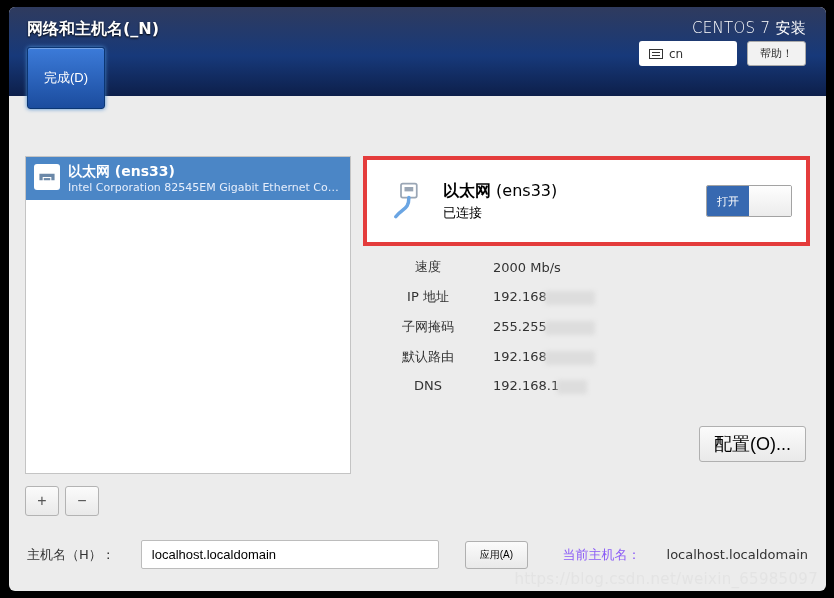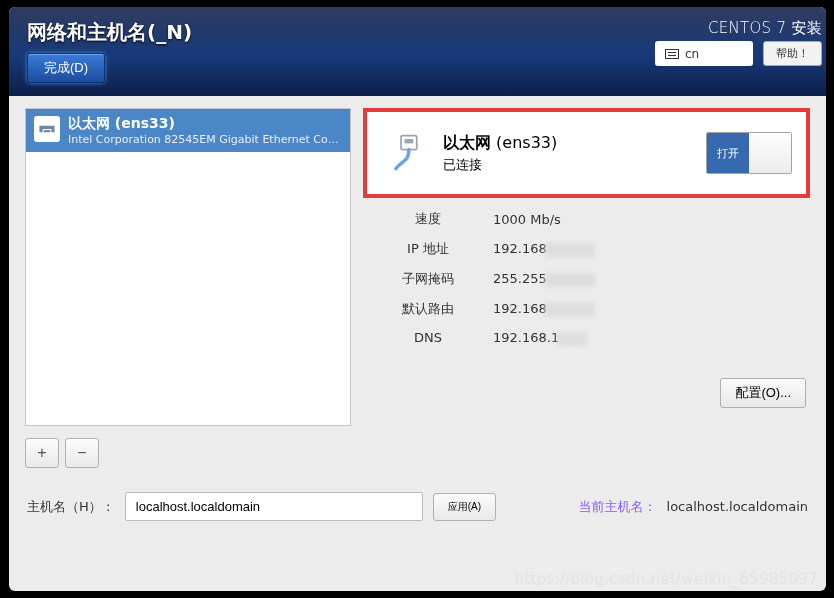--- a/index.html
+++ b/index.html
@@ -1,54 +1,54 @@
 <!DOCTYPE html>
 <html><head>
 <meta charset="utf-8">
 <style>
 * { box-sizing: border-box; margin: 0; padding: 0; }
 body { font-family: "DejaVu Sans", "Microsoft YaHei", sans-serif; font-size: 13px; background: #000; width: 834px; height: 598px; position: relative; overflow: hidden; }
 .window { position: absolute; top: 7px; left: 9px; right: 8px; bottom: 7px; background: #ececec; border-radius: 6px; overflow: hidden; }
 .header { height: 89px; background: linear-gradient(180deg,#2f3b5e 0%,#17397a 55%,#0d1f4a 100%); color: #fff; padding: 12px 18px 8px; position: relative; }
-.header-title { font-size: 20px; font-weight: bold; text-shadow: 0 1px 2px #000; }
-.done-btn { margin-top: 7px; background: linear-gradient(#3c7bd9,#1b4c9e); border: 1px solid #0b3673; color: #fff; padding: 5px 16px; border-radius: 3px; box-shadow: inset 0 1px 0 rgba(255,255,255,.3), 0 0 4px #4a8bd0; cursor: pointer; font-size: 13px; }
-.header-right { position: absolute; top: 12px; right: 4px; text-align: right; }
+.header-title { font-size: 16px; font-weight: bold; text-shadow: 0 1px 2px #000; }
+.done-btn { margin-top: 7px; background: linear-gradient(#3c7bd9,#1b4c9e); border: 1px solid #0b3673; color: #fff; padding: 21px 16px; border-radius: 3px; box-shadow: inset 0 1px 0 rgba(255,255,255,.3), 0 0 4px #4a8bd0; cursor: pointer; font-size: 13px; }
+.header-right { position: absolute; top: 12px; right: 20px; text-align: right; }
 .installer-title { font-size: 15px; font-weight: 300; letter-spacing: .3px; }
 .header-tools { margin-top: 3px; display: flex; justify-content: flex-end; gap: 10px; }
 .lang-box { display: flex; align-items: center; background: #fff; color: #333; border-radius: 3px; padding: 4px 10px; width: 98px; font-size: 12px; }
 .kb-icon { width: 14px; height: 10px; border: 1px solid #333; margin-right: 6px; position: relative; }
 .kb-icon::after { content:""; position:absolute; inset:2px; background: repeating-linear-gradient(0deg,#333 0 1px,transparent 1px 3px); }
 .help-btn { background: #f2f2f2; border: 1px solid #aaa; color: #333; padding: 4px 12px; border-radius: 3px; cursor: pointer; font-size: 11px; }
-.content { display: flex; padding: 12px 16px 10px; gap: 12px; }
+.content { display: flex; padding: 12px 16px 10px; gap: 12px; margin-top: 48px; }
 .left-col { width: 326px; }
 .list-panel { background: #fff; border: 1px solid #c4c4c4; height: 318px; overflow: auto; }
 .list-item { background: #4b86c6; color: #fff; padding: 6px 8px; display: flex; align-items: flex-start; gap: 8px; }
 .net-icon { width: 26px; height: 26px; background: #fff; border-radius: 3px; position: relative; margin-top: 1px; flex-shrink:0; }
 .net-icon svg { width: 100%; height: 100%; }
 .list-text { line-height: 1.25; font-size: 13px; overflow: hidden; }
 .list-text .name { font-weight: bold; font-size: 14px; }
 .list-text .desc { font-size: 11px; color: #e6eefc; white-space: nowrap; overflow: hidden; text-overflow: ellipsis; }
 .list-btns { margin-top: 12px; display: flex; gap: 6px; }
 .sq-btn { width: 34px; height: 30px; background: linear-gradient(#fbfbfb,#e9e9e9); border: 1px solid #b3b3b3; border-radius: 3px; font-size: 16px; line-height: 1; cursor: pointer; color: #555; }
 .right-col { flex: 1; position: relative; }
 .status-box { border: 4px solid #e43c3c; background: #fff; padding: 20px 14px 20px 20px; display: flex; align-items: center; gap: 14px; margin-bottom: 12px; }
 .eth-icon { width: 42px; height: 42px; }
 .status-text .name { font-size: 16px; }
 .status-text .state { color: #000000; font-size: 13px; margin-top: 2px; }
-.toggle { margin-left: auto; display: flex; width: 86px; height: 42px; border: 1px solid #a3a3a3; border-radius: 2px; overflow: hidden; cursor: pointer; }
+.toggle { margin-left: auto; display: flex; width: 86px; height: 32px; border: 1px solid #a3a3a3; border-radius: 2px; overflow: hidden; cursor: pointer; }
 .toggle .on { flex:1; background: #3769b1; color:#fff; font-size:11px; display:flex; align-items:center; justify-content:center; }
 .toggle .off { flex:1; background: linear-gradient(#fefefe,#ececec); }
 .details { margin: 10px 0 0 10px; }
 .details .row { display: flex; align-items: center; margin-bottom: 12px; font-size: 13px; }
 .details .lbl { width: 110px; text-align: center; margin-right: 10px; color: #333; }
 .details .val { color: #333; white-space: nowrap; }
 .details .blur { display:inline-block; width:50px; height:14px; background:#ddd; filter: blur(2px); margin-left:-2px; vertical-align: middle; border-radius:2px; }
 .cfg-btn-row { text-align: right; margin-top: 32px; padding-right: 4px; }
-.cfg-btn { background: linear-gradient(#fbfbfb,#e9e9e9); border:1px solid #b0b0b0; padding: 5px 14px; border-radius: 3px; cursor: pointer; font-size: 13px; }
-.bottom-bar { display: flex; align-items: center; padding: 14px 18px; gap: 10px; }
+.cfg-btn { background: linear-gradient(#fbfbfb,#e9e9e9); border:1px solid #b0b0b0; padding: 5px 14px; border-radius: 3px; cursor: pointer; font-size: 18px; }
+.bottom-bar { display: flex; align-items: center; padding: 14px 18px; gap: 26px; }
 .hostname-label { font-size: 13px; color: #333; }
 .hostname-input { width: 298px; padding: 6px 10px; border: 1px solid #bcbcbc; border-radius: 2px; font-size: 13px; background:#fff; }
 .apply-btn { background: linear-gradient(#fbfbfb,#e9e9e9); border:1px solid #b0b0b0; padding: 6px 14px; border-radius: 3px; cursor: pointer; font-size: 10px; }
 .cur-hostname-label { margin-left: auto; font-size: 13px; color: #8b5cf6; }
 .cur-hostname-val { font-size: 13px; color: #333; min-width: 140px; text-align:right; }
 .watermark { position: absolute; bottom: 10px; right: 16px; color: rgba(220,220,220,.55); font-size: 15px; letter-spacing: .3px; pointer-events:none; }
 </style>
 </head>
 <body>
 
@@ -103,21 +103,21 @@
         </div>
         <div class="toggle">
           <div class="on">打开</div>
           <div class="off"></div>
         </div>
       </div>
 
       <div class="details">
         <div class="row">
             <div class="lbl">速度</div>
-            <div class="val">1000 Mb/s</div>
+            <div class="val">2000 Mb/s</div>
           </div>
         <div class="row">
             <div class="lbl">IP 地址</div>
             <div class="val"><span>192.168</span><span class="blur"></span></div>
           </div>
         <div class="row">
             <div class="lbl">子网掩码</div>
             <div class="val"><span>255.255</span><span class="blur"></span></div>
           </div>
         <div class="row">

